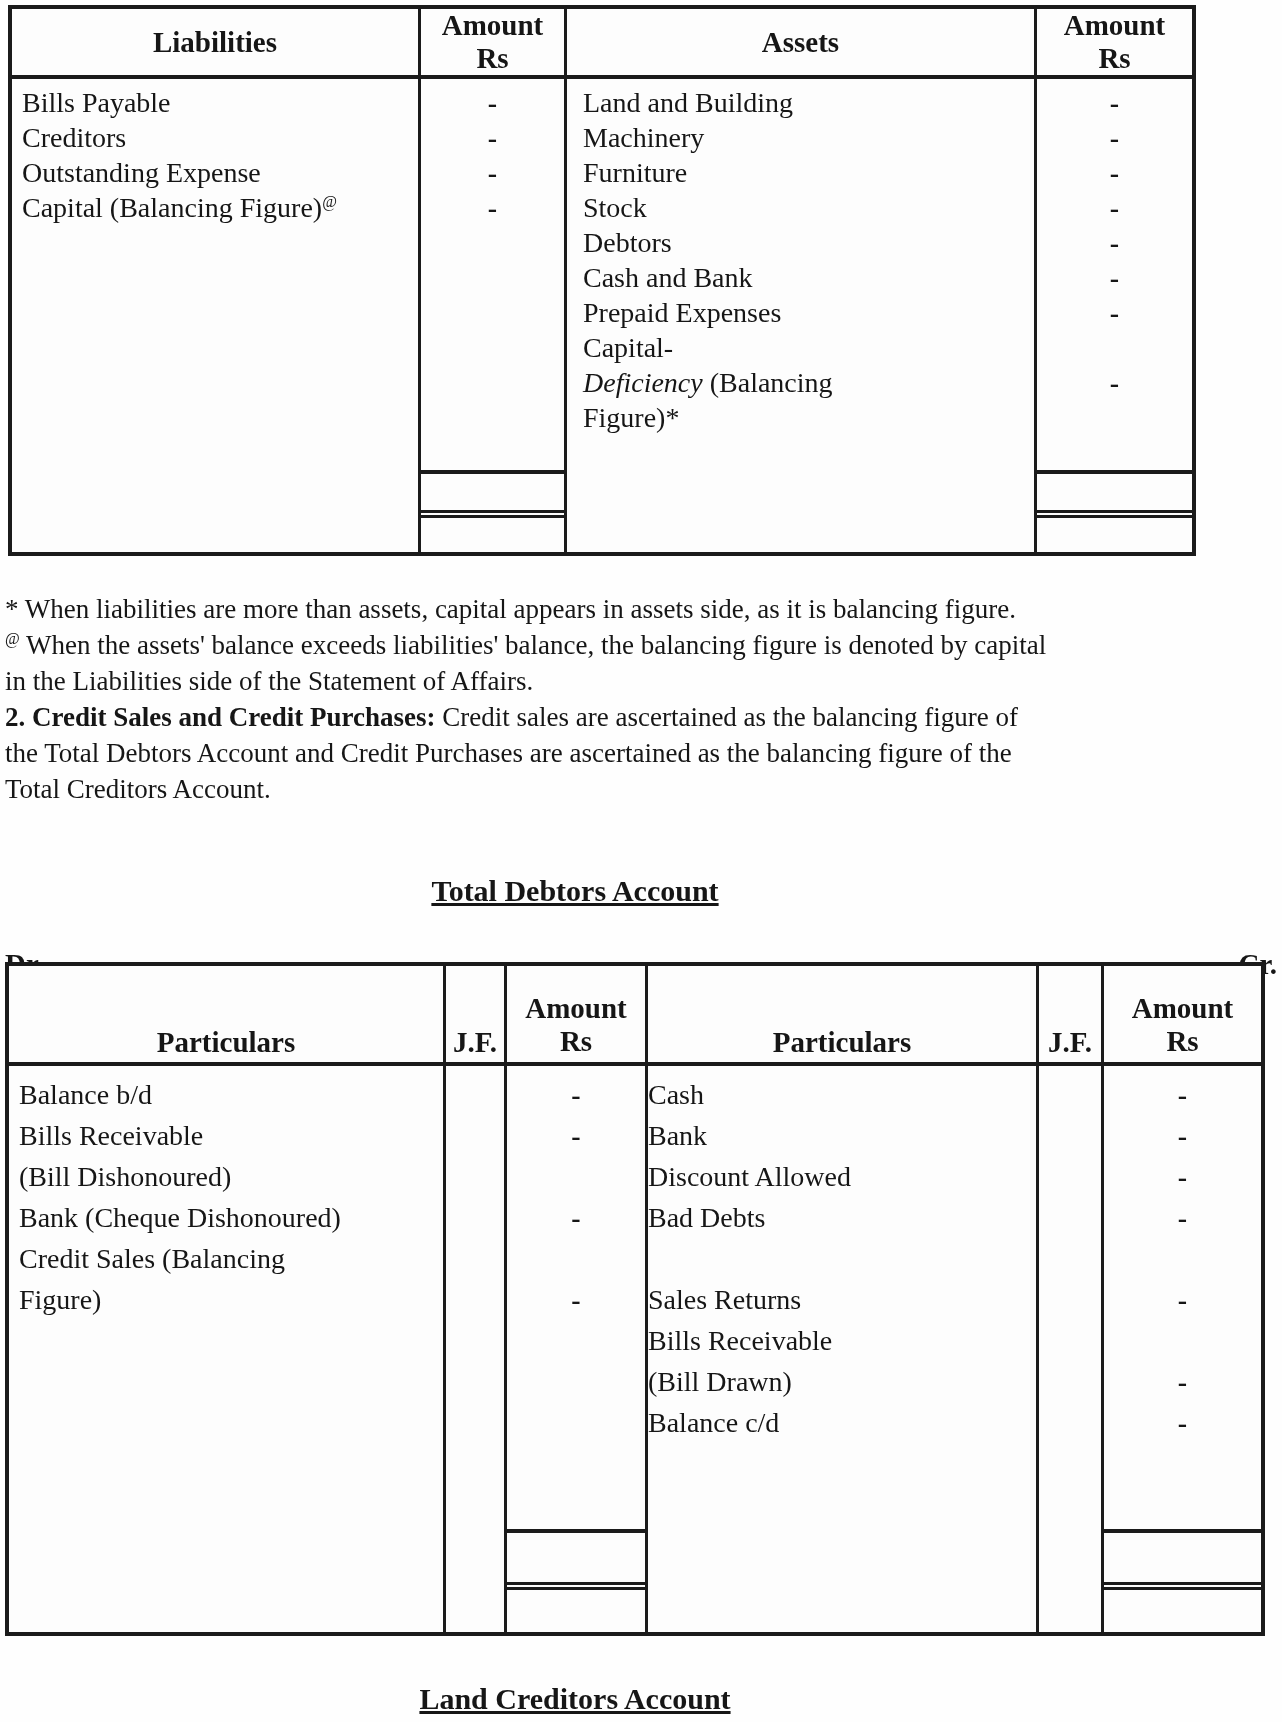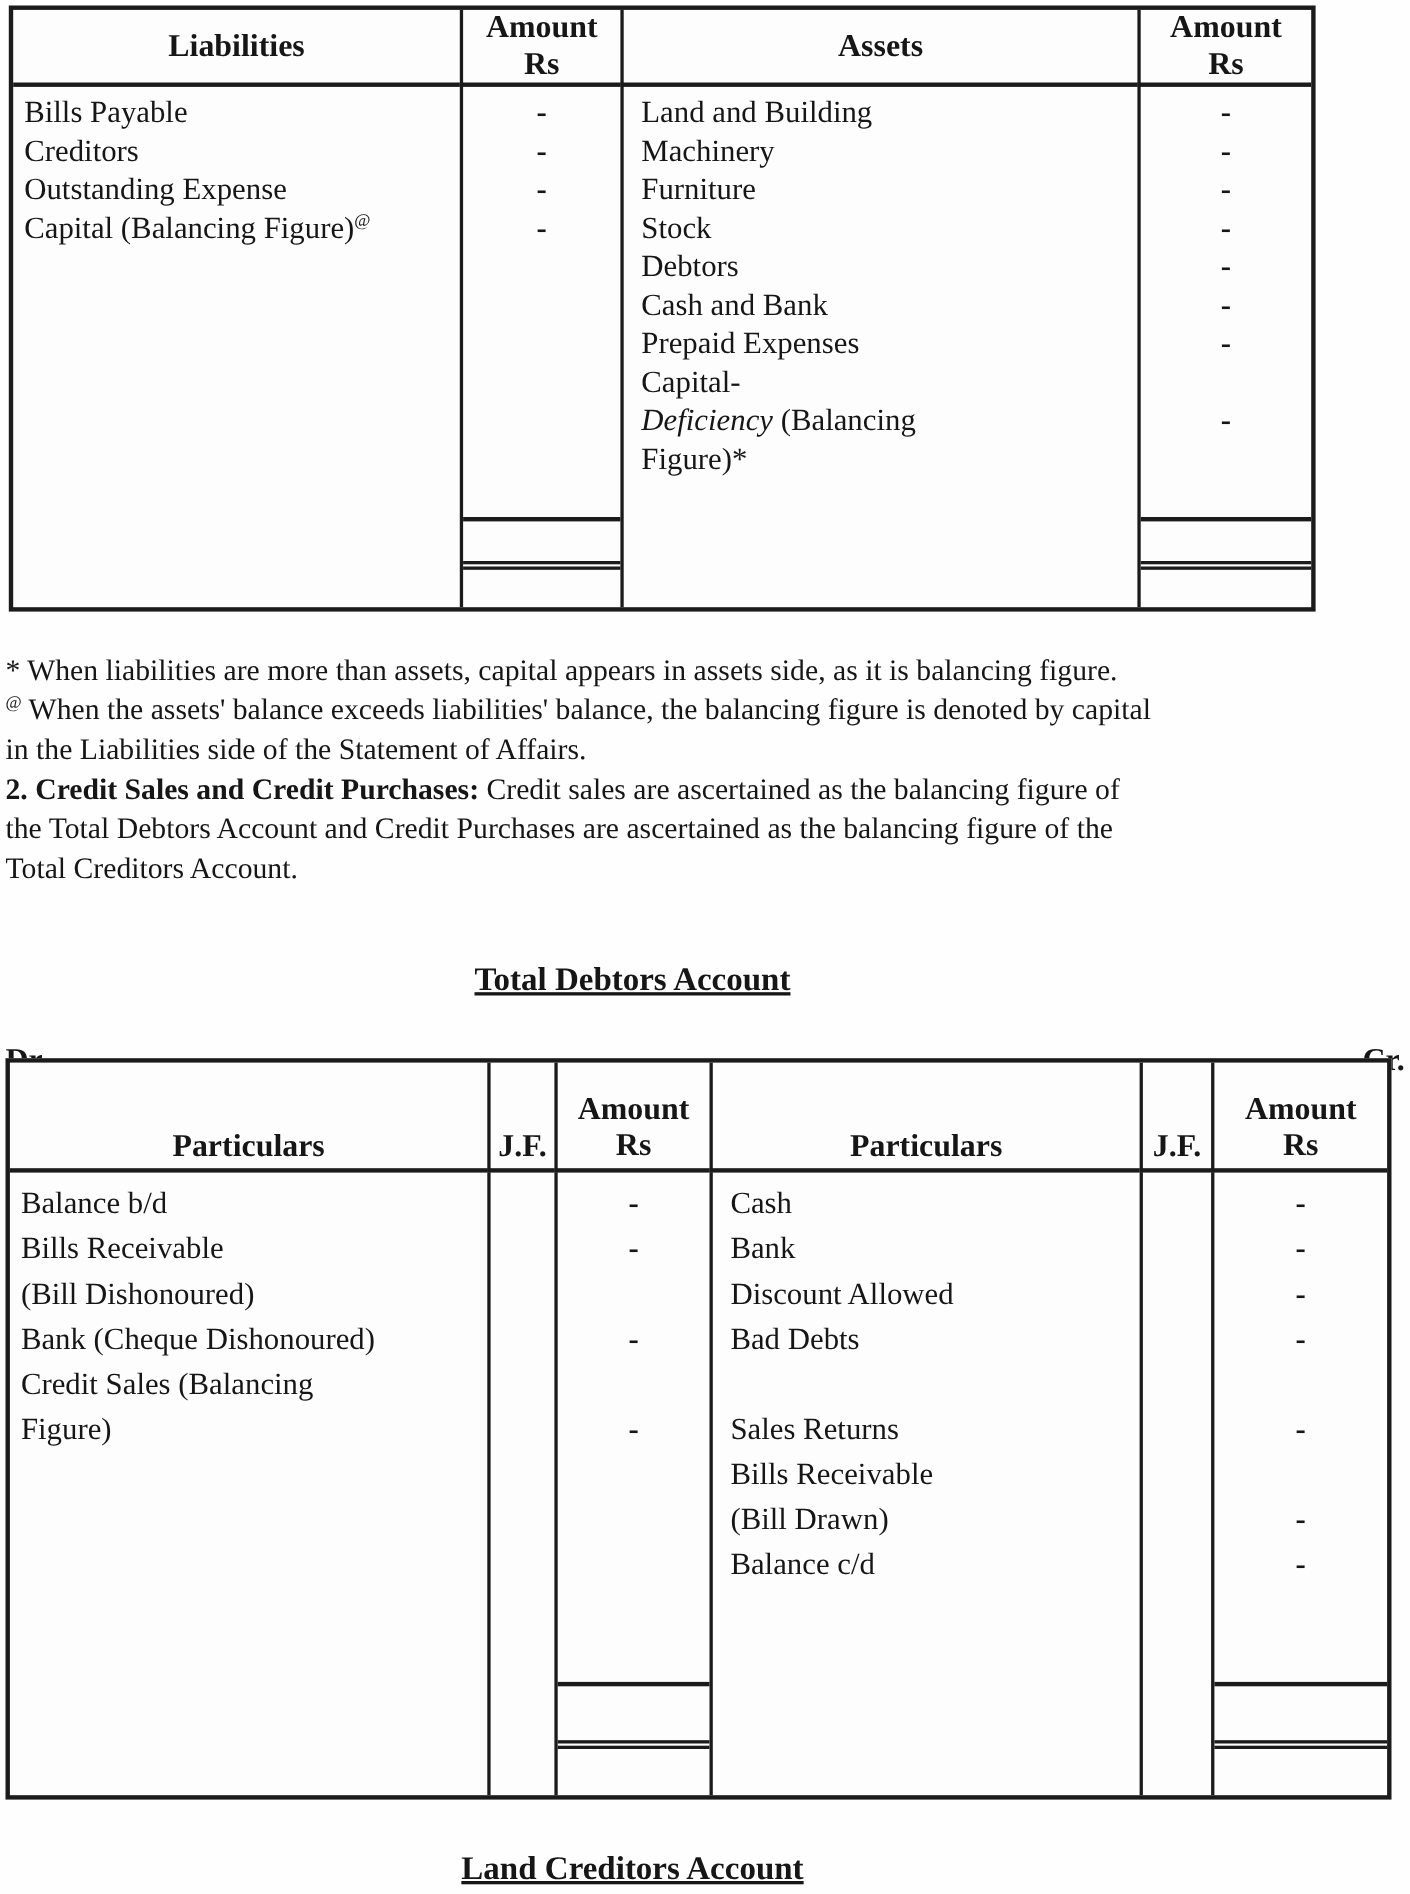--- a/index.html
+++ b/index.html
@@ -49,21 +49,21 @@
   .t-debtors { top:874px; }
   .t-creditors { top:1682px; }
   .drcr { position:absolute; left:5px; top:948px; width:1272px; display:flex; justify-content:space-between; font-weight:bold; font-size:29px; }
   
   .ledger { left:5px; top:962px; grid-template-columns:434px 61px 141px 391px 65px 160px; grid-template-rows:100px 566px; }
   .ledger .lrow { height:41px; line-height:41px; }
   .ledger .arow { height:41px; line-height:41px; }
   .ledger .labels { padding-top:8px; }
   .ledger .amtlist { padding-top:8px; }
   .ledger .labels.dr-side { padding-left:10px; }
-  .ledger .labels.cr-side { padding-left:16px; }
+  .ledger .labels.cr-side { }
   .ledger .tbox1 { height:53px; }
   .ledger .tbox2 { height:50px; }
   .hdr .two-line { line-height:33px; }
 </style>
 </head>
 <body>
 
 <div class="page">
 
   <section class="tbl soa">

